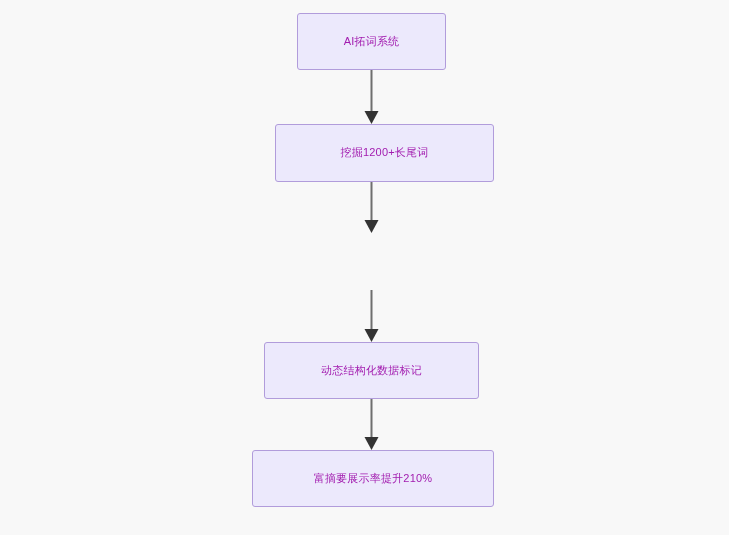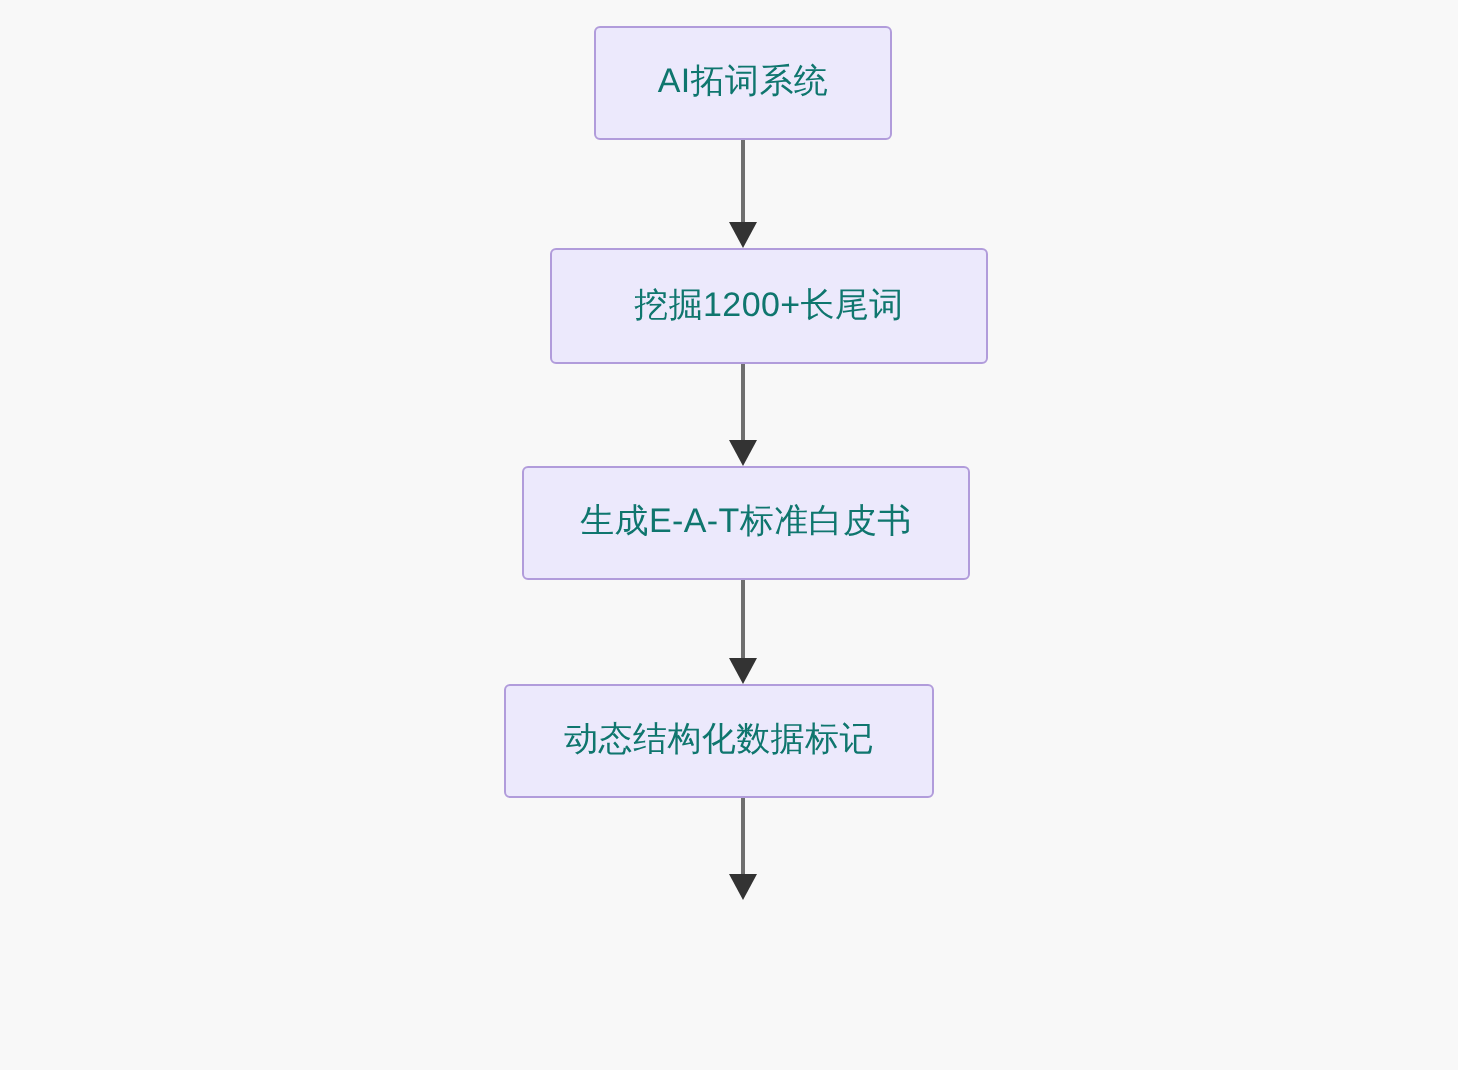--- a/index.html
+++ b/index.html
@@ -24,36 +24,36 @@
   
   .node {
     position: absolute;
     box-sizing: border-box;
     background: #ece9fc;
     border: 1.6px solid #b19cdb;
     border-radius: 3px;
     display: flex;
     align-items: center;
     justify-content: center;
-    color: #0f766e;
-    font-size: 17px;
+    color: #a21caf;
+    font-size: 11px;
     line-height: 1.2;
     letter-spacing: 0.2px;
     white-space: nowrap;
     user-select: none;
   }
   .node .node-label {
     display: block;
     text-align: center;
   }
 
   .node-1 { left: 297px; top: 13px;  width: 149px; height: 57px; }
   .node-2 { left: 275px; top: 124px; width: 219px; height: 58px; }
   .node-3 { left: 261px; top: 233px; width: 224px; height: 57px; }
-  .node-4 { left: 252px; top: 342px; width: 215px; height: 57px; }
+  .node-4 { left: 264px; top: 342px; width: 215px; height: 57px; }
   .node-5 { left: 252px; top: 450px; width: 242px; height: 57px; }
 
   
   .edge {
     position: absolute;
     left: 0;
     top: 0;
     width: 729px;
     height: 535px;
     overflow: visible;
@@ -98,22 +98,22 @@
   </svg>
 
   <div class="node node-1">
     <span class="node-label">AI拓词系统</span>
   </div>
 
   <div class="node node-2">
     <span class="node-label">挖掘1200+长尾词</span>
   </div>
 
-  <div class="node node-3">
-    <span class="node-label">生成E-A-T标准白皮书</span>
-  </div>
 
   <div class="node node-4">
     <span class="node-label">动态结构化数据标记</span>
   </div>
 
+  <div class="node node-5">
+    <span class="node-label">富摘要展示率提升210%</span>
+  </div>
 
 </div>
 
 </body></html>

